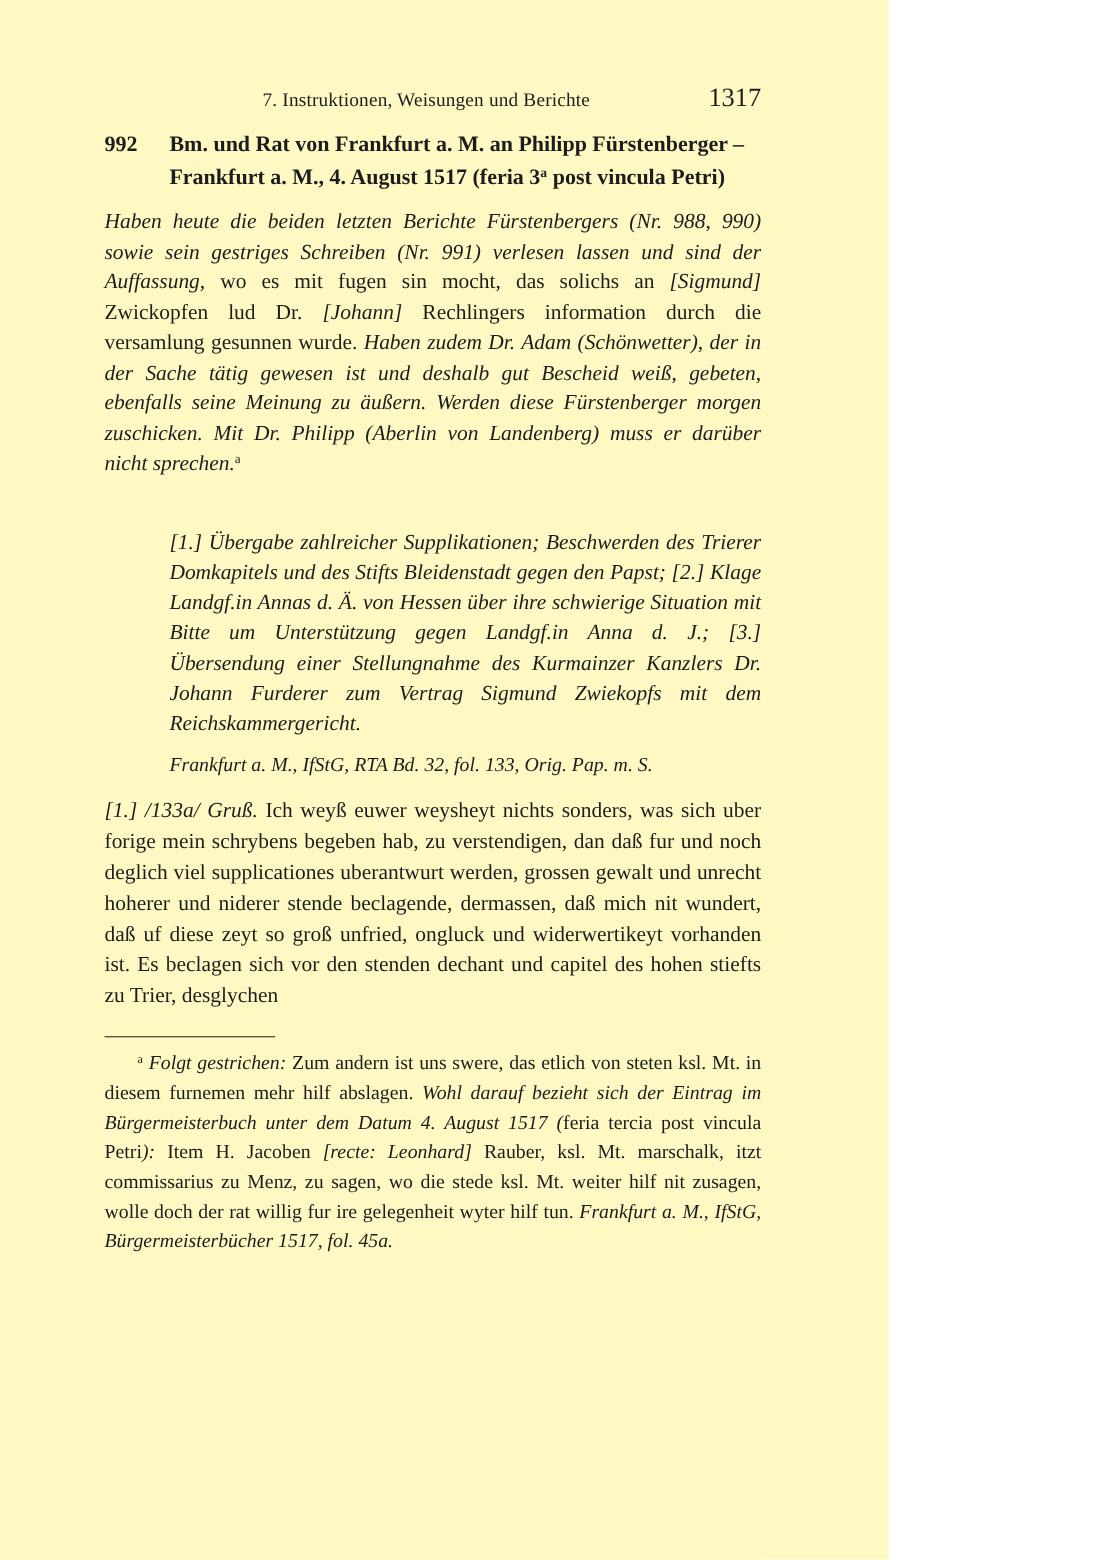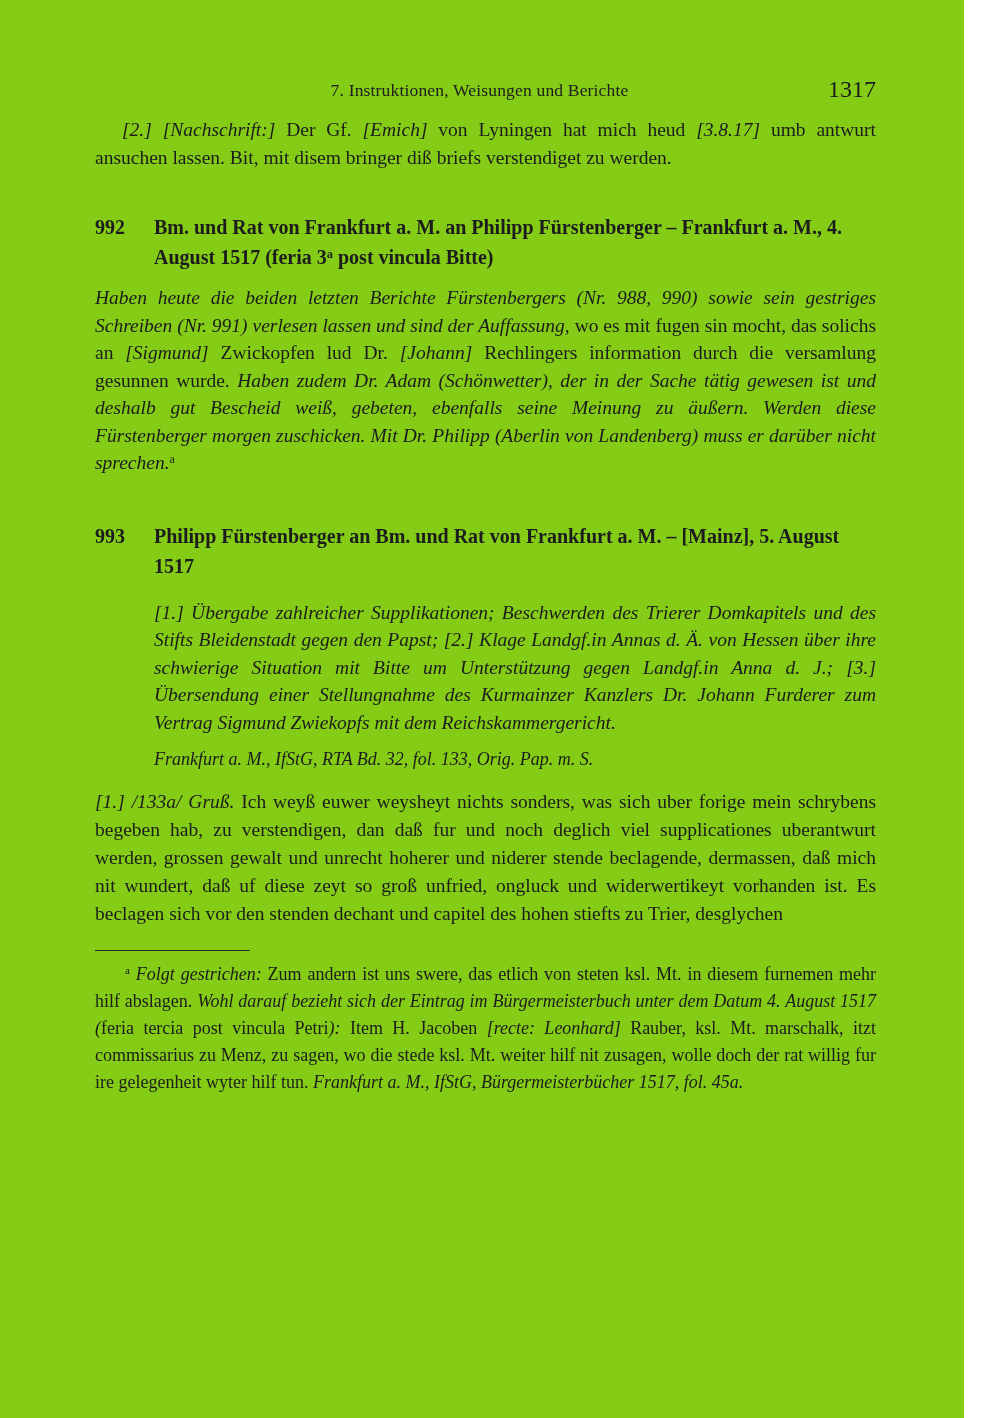--- a/index.html
+++ b/index.html
@@ -1,23 +1,23 @@
 <!DOCTYPE html>
 <html lang="de"><head>
 <meta charset="utf-8">
 <style>
   html, body { margin: 0; padding: 0; background: #ffffff; }
   .page {
     position: relative;
-    width: 964px;
+    width: 808px;
     height: 1418px;
     box-sizing: border-box;
-    background: #84cc16;
+    background: #fef9c3;
     color: #1c1c1c;
-    padding: 78px 88px 0 95px;
+    padding: 78px 116px 0 95px;
     font-family: "Liberation Serif", "DejaVu Serif", serif;
     overflow: hidden;
   }
 
   
   .running-head {
     position: relative;
     height: 24px;
     margin-bottom: 14px;
     font-size: 17.5px;
@@ -113,35 +113,30 @@
 </head>
 <body>
 
 <div class="page">
 
   <header class="running-head">
     <span class="chapter">7. Instruktionen, Weisungen und Berichte</span>
     <span class="pagenum">1317</span>
   </header>
 
-  <p class="postscript"><span class="seg-i">[2.] [Nachschrift:]</span><span class="seg-r"> Der Gf. </span><span class="seg-i">[Emich]</span><span class="seg-r"> von Lyningen hat mich heud </span><span class="seg-i">[3.8.17]</span><span class="seg-r"> umb antwurt ansuchen lassen. Bit, mit disem bringer diß briefs verstendiget zu werden.</span></p>
 
   <section>
     <div class="entry-head">
       <span class="entry-num">992</span>
-      <span class="entry-title"><span class="seg-b">Bm. und Rat von Frankfurt a. M. an Philipp Fürstenberger – Frankfurt a. M., 4. August 1517 (feria 3</span><span class="seg-bsup">a</span><span class="seg-b"> post vincula Bitte)</span></span>
+      <span class="entry-title"><span class="seg-b">Bm. und Rat von Frankfurt a. M. an Philipp Fürstenberger – Frankfurt a. M., 4. August 1517 (feria 3</span><span class="seg-bsup">a</span><span class="seg-b"> post vincula Petri)</span></span>
     </div>
     <p class="summary-992"><span class="seg-i">Haben heute die beiden letzten Berichte Fürstenbergers (Nr. 988, 990) sowie sein gestriges Schreiben (Nr. 991) verlesen lassen und sind der Auffassung, </span><span class="seg-r">wo es mit fugen sin mocht, das solichs an </span><span class="seg-i">[Sigmund]</span><span class="seg-r"> Zwickopfen lud Dr. </span><span class="seg-i">[Johann]</span><span class="seg-r"> Rechlingers information durch die versamlung gesunnen wurde. </span><span class="seg-i">Haben zudem Dr. Adam (Schönwetter), der in der Sache tätig gewesen ist und deshalb gut Bescheid weiß, gebeten, ebenfalls seine Meinung zu äußern. Werden diese Fürstenberger morgen zuschicken. Mit Dr. Philipp (Aberlin von Landenberg) muss er darüber nicht sprechen.</span><span class="seg-sup">a</span></p>
   </section>
 
   <section>
-    <div class="entry-head entry-head-993">
-      <span class="entry-num">993</span>
-      <span class="entry-title"><span class="seg-b">Philipp Fürstenberger an Bm. und Rat von Frankfurt a. M. – [Mainz], 5. August 1517</span></span>
-    </div>
     <p class="abstract"><span class="seg-i">[1.] Übergabe zahlreicher Supplikationen; Beschwerden des Trierer Domkapitels und des Stifts Bleidenstadt gegen den Papst; [2.] Klage Landgf.in Annas d. Ä. von Hessen über ihre schwierige Situation mit Bitte um Unterstützung gegen Landgf.in Anna d. J.; [3.] Übersendung einer Stellungnahme des Kurmainzer Kanzlers Dr. Johann Furderer zum Vertrag Sigmund Zwiekopfs mit dem Reichskammergericht.</span></p>
     <div class="source-block">
       <span class="src-line src-italic">Frankfurt a. M., IfStG, RTA Bd. 32, fol. 133, Orig. Pap. m. S.</span>
     </div>
     <p class="letter"><span class="seg-i">[1.] /133a/ Gruß.</span><span class="seg-r"> Ich weyß euwer weysheyt nichts sonders, was sich uber forige mein schrybens begeben hab, zu verstendigen, dan daß fur und noch deglich viel supplicationes uberantwurt werden, grossen gewalt und unrecht hoherer und niderer stende beclagende, dermassen, daß mich nit wundert, daß uf diese zeyt so groß unfried, ongluck und widerwertikeyt vorhanden ist. Es beclagen sich vor den stenden dechant und capitel des hohen stiefts zu Trier, desglychen</span></p>
   </section>
 
   <hr class="fn-rule">
   <p class="footnote"><span class="seg-sup">a</span><span class="seg-i"> Folgt gestrichen: </span><span class="seg-r">Zum andern ist uns swere, das etlich von steten ksl. Mt. in diesem furnemen mehr hilf abslagen. </span><span class="seg-i">Wohl darauf bezieht sich der Eintrag im Bürgermeisterbuch unter dem Datum 4. August 1517 (</span><span class="seg-r">feria tercia post vincula Petri</span><span class="seg-i">):</span><span class="seg-r"> Item H. Jacoben </span><span class="seg-i">[recte: Leonhard]</span><span class="seg-r"> Rauber, ksl. Mt. marschalk, itzt commissarius zu Menz, zu sagen, wo die stede ksl. Mt. weiter hilf nit zusagen, wolle doch der rat willig fur ire gelegenheit wyter hilf tun. </span><span class="seg-i">Frankfurt a. M., IfStG, Bürgermeisterbücher 1517, fol. 45a.</span></p>
 

